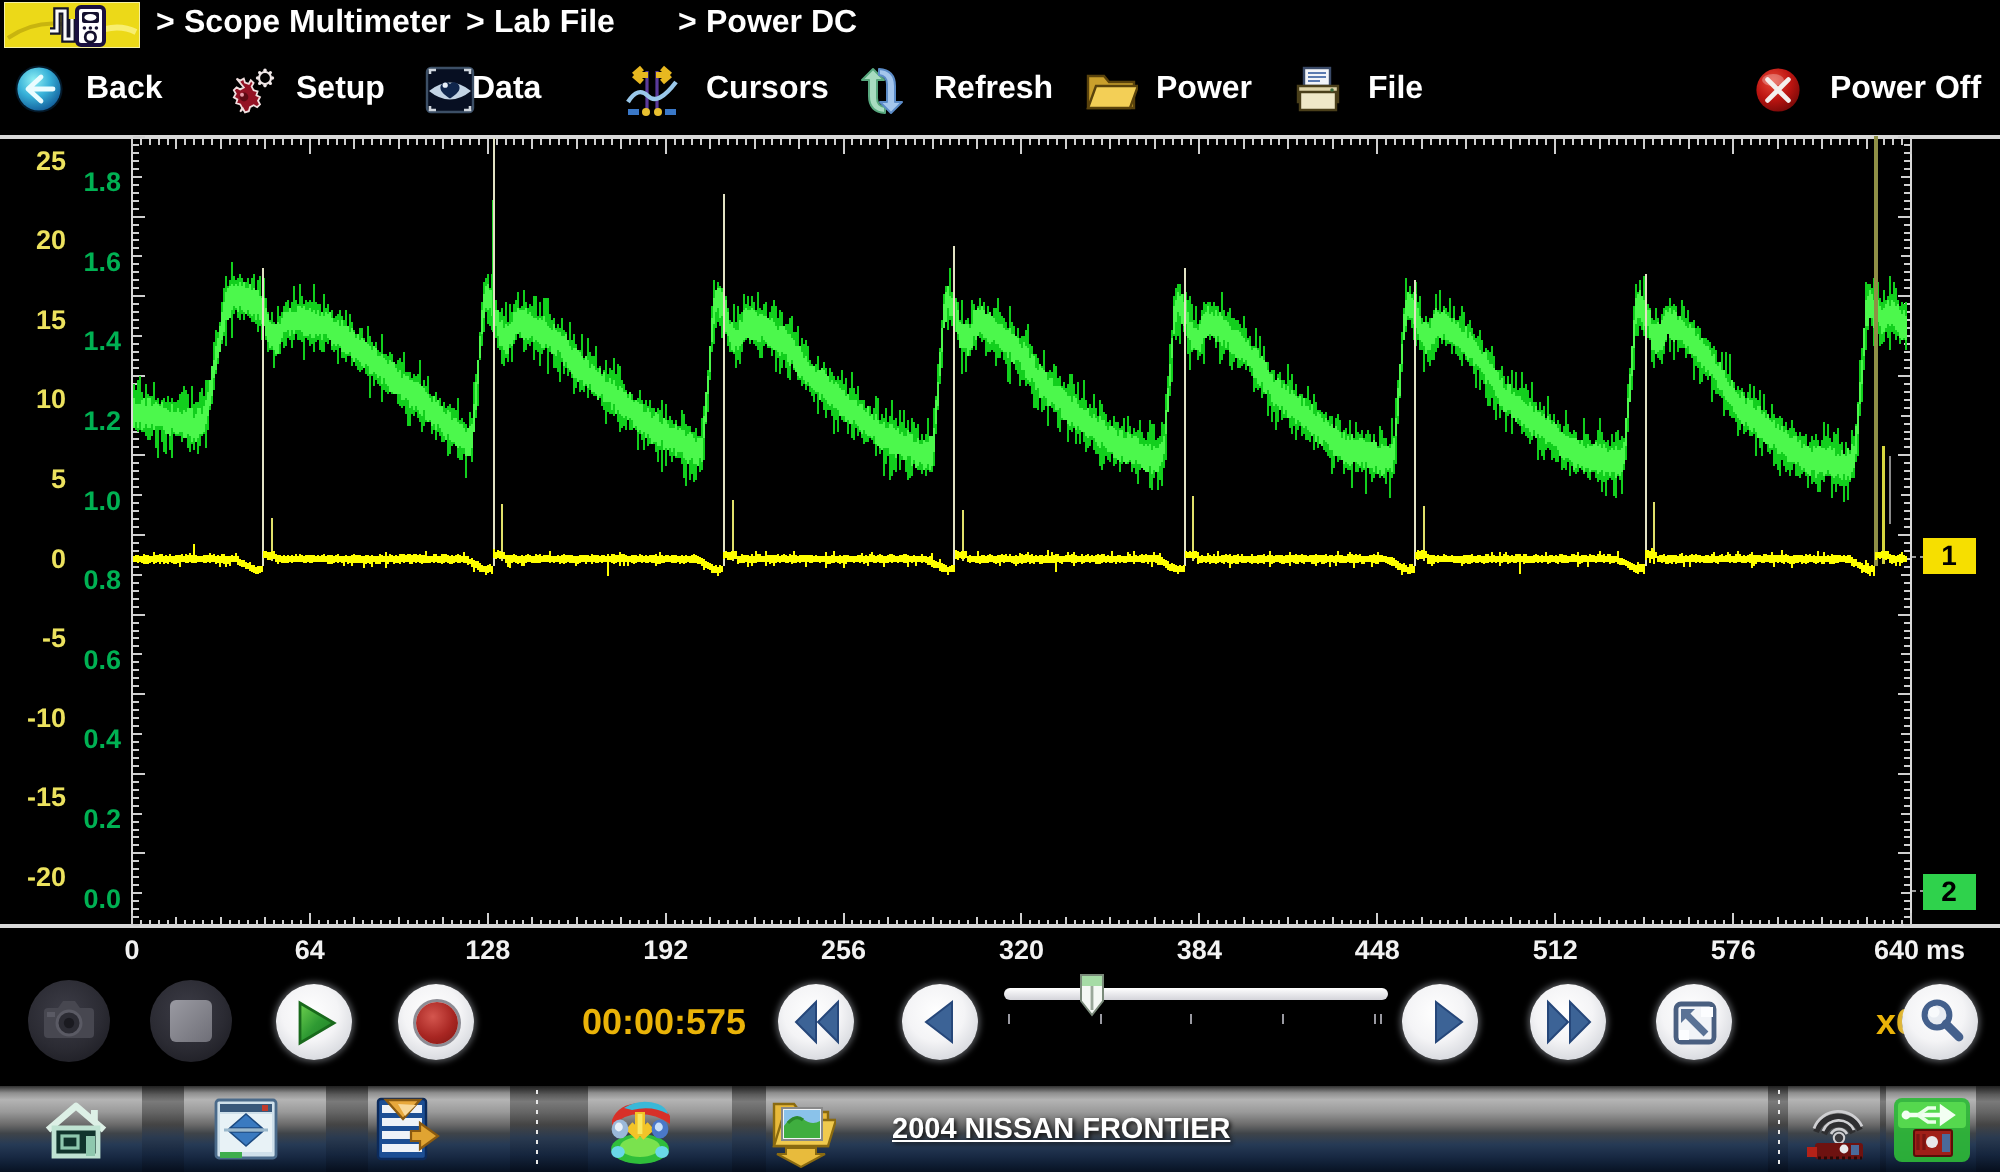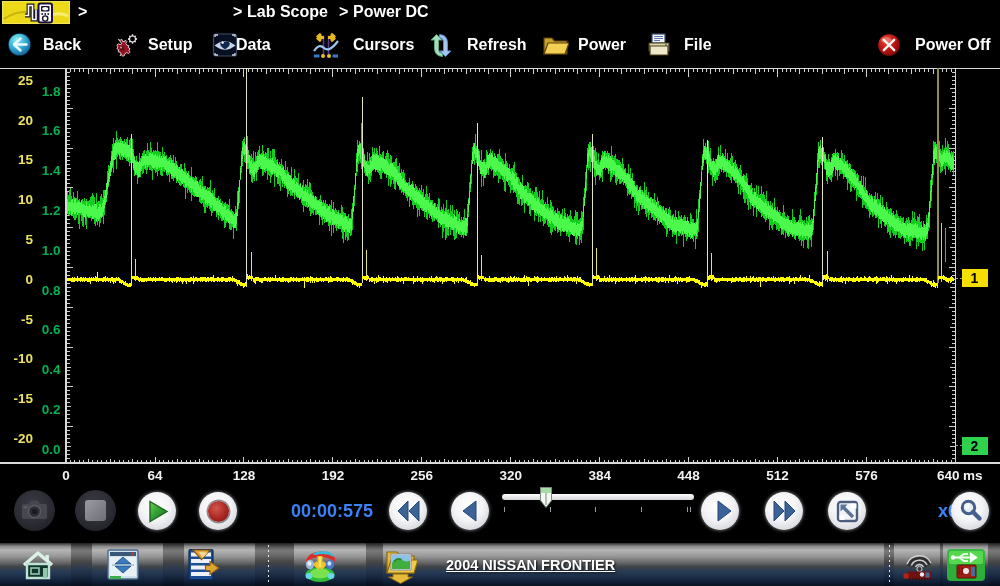--- a/index.html
+++ b/index.html
@@ -13,21 +13,21 @@
 
 #toolbar{position:absolute;left:0;top:25px;width:868px;height:43px;background:#000;}
 .tbtxt{position:absolute;top:11px;color:#fff;font-size:16px;font-weight:bold;white-space:nowrap;}
 .tbico{position:absolute;top:7px;}
 
 #ctrlbar{position:absolute;left:0;top:486px;width:1000px;height:57px;background:#000;}
 .cbtn{position:absolute;top:492px;width:38px;height:38px;border-radius:50%;}
 .cbtn.lit{background:radial-gradient(circle at 45% 38%,#ffffff 0%,#f4f4f6 45%,#d9dbe0 75%,#b9bcc4 100%);
   box-shadow:0 0 3px 1px rgba(190,195,205,.45);}
 .cbtn.dim{background:radial-gradient(circle at 45% 38%,#3c3c46 0%,#2b2b33 55%,#17171d 100%);}
-.ctxt{position:absolute;color:#3b82f6;font-size:18px;font-weight:bold;}
+.ctxt{position:absolute;color:#eab308;font-size:18px;font-weight:bold;}
 
 #taskbar{position:absolute;left:0;top:543px;width:1000px;height:43px;
   background:linear-gradient(to bottom,#303030 0%,#8d8d8d 8%,#b4b4b4 16%,#9a9a9a 30%,#6a6a6a 45%,#3f4449 55%,#263a55 68%,#182943 82%,#0d1b30 93%,#081222 100%);}
 .tgap{position:absolute;top:0;height:43px;background:linear-gradient(to bottom,#1f1f1f 0%,#5a5a5a 10%,#7a7a7a 18%,#666 30%,#444 45%,#2a3a50 60%,#15253d 80%,#060e1c 100%);}
 .tsep{position:absolute;top:2px;height:39px;width:1px;background:repeating-linear-gradient(to bottom,#e8e8e8 0 2px,transparent 2px 5px);}
 #vehtxt{position:absolute;left:446px;top:14px;color:#fff;font-size:14.5px;font-weight:bold;
   text-shadow:1px 1px 2px #111;text-decoration:underline;}
 </style></head>
 <body>
 <div id="scr">
@@ -42,22 +42,23 @@
   <path d="M23 14.5 L26.5 14.5 26.5 4.5 30.5 4.5 30.5 18.5 34 18.5 34 8.5" fill="none" stroke="#fafafa" stroke-width="1.6"></path>
   <rect x="36.5" y="2.5" width="13.5" height="19" rx="2" fill="#fff" stroke="#1a1040" stroke-width="2"></rect>
   <rect x="39" y="5" width="8.5" height="5.5" rx="1" fill="#14102e"></rect>
   <ellipse cx="43.2" cy="7.7" rx="3" ry="1.7" fill="#fff"></ellipse>
   <circle cx="40.2" cy="13" r="0.9" fill="#14102e"></circle>
         <circle cx="43.2" cy="13" r="0.9" fill="#14102e"></circle>
         <circle cx="46.2" cy="13" r="0.9" fill="#14102e"></circle>
   <circle cx="43.2" cy="17.5" r="2.6" fill="#fff" stroke="#14102e" stroke-width="1.4"></circle>
  </svg>
  <span class="crumb" style="left:78px;">&gt;</span>
+ <span class="crumb" style="left:92px;">Scope Multimeter</span>
  <span class="crumb" style="left:233px;">&gt;</span>
- <span class="crumb" style="left:247px;">Lab Scope</span>
+ <span class="crumb" style="left:247px;">Lab File</span>
  <span class="crumb" style="left:339px;">&gt;</span>
  <span class="crumb" style="left:353px;">Power DC</span>
 </div>
 
 <div id="toolbar">
  <svg class="tbico" style="left:7px" width="25" height="25" viewBox="0 0 25 25">
   <defs>
           <radialGradient id="gbk" cx="0.38" cy="0.3" r="0.95">
    <stop offset="0" stop-color="#8ff0f4"></stop>
             <stop offset="0.4" stop-color="#37b0d8"></stop>

